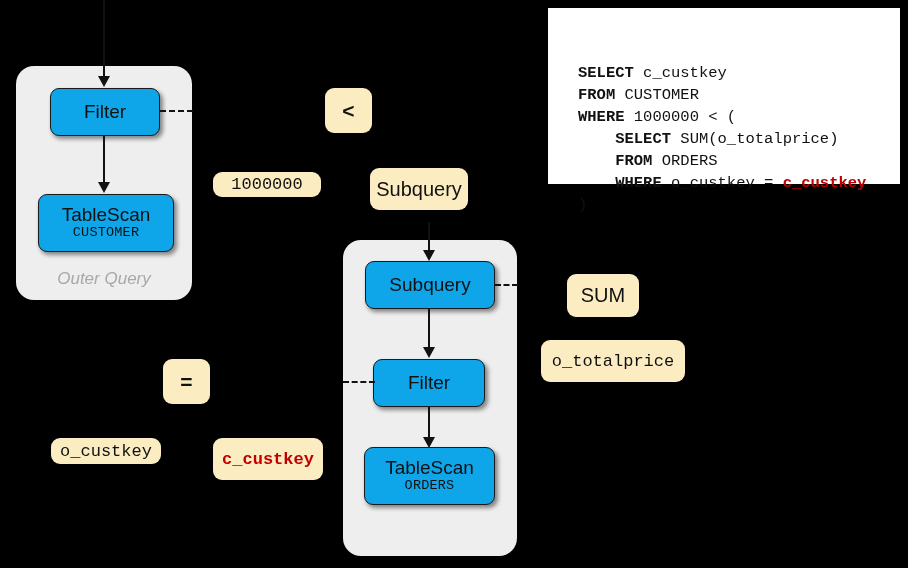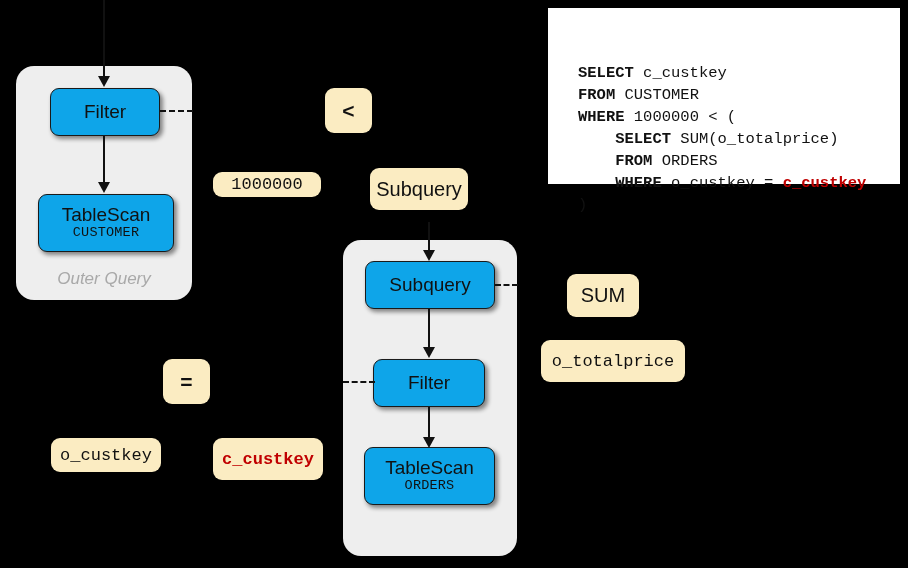--- a/index.html
+++ b/index.html
@@ -193,21 +193,21 @@
   </div>
 
   <div class="expr-node mono" style="left:541px; top:340px; width:144px; height:42px;">
     <span>o_totalprice</span>
   </div>
 
   <div class="expr-node op" style="left:163px; top:359px; width:47px; height:45px;">
     <span>=</span>
   </div>
 
-  <div class="expr-node mono" style="left:51px; top:438px; width:110px; height:34px;">
+  <div class="expr-node mono" style="left:51px; top:438px; width:110px; height:26px;">
     <span>o_custkey</span>
   </div>
 
   <div class="expr-node redmono" style="left:213px; top:438px; width:110px; height:42px;">
     <span>c_custkey</span>
   </div>
 
   <div class="sql-panel" style="left:548px; top:8px; width:352px; height:176px;">
     <div id="sql-lines"><div class="sql-line"><span class="kw">SELECT</span><span> c_custkey</span></div><div class="sql-line"><span class="kw">FROM</span><span> CUSTOMER</span></div><div class="sql-line"><span class="kw">WHERE</span><span> 1000000 &lt; (</span></div><div class="sql-line"><span>    </span><span class="kw">SELECT</span><span> SUM(o_totalprice)</span></div><div class="sql-line"><span>    </span><span class="kw">FROM</span><span> ORDERS</span></div><div class="sql-line"><span>    </span><span class="kw">WHERE</span><span> o_custkey = </span><span class="red">c_custkey</span></div><div class="sql-line"><span>)</span></div></div>
   </div>

